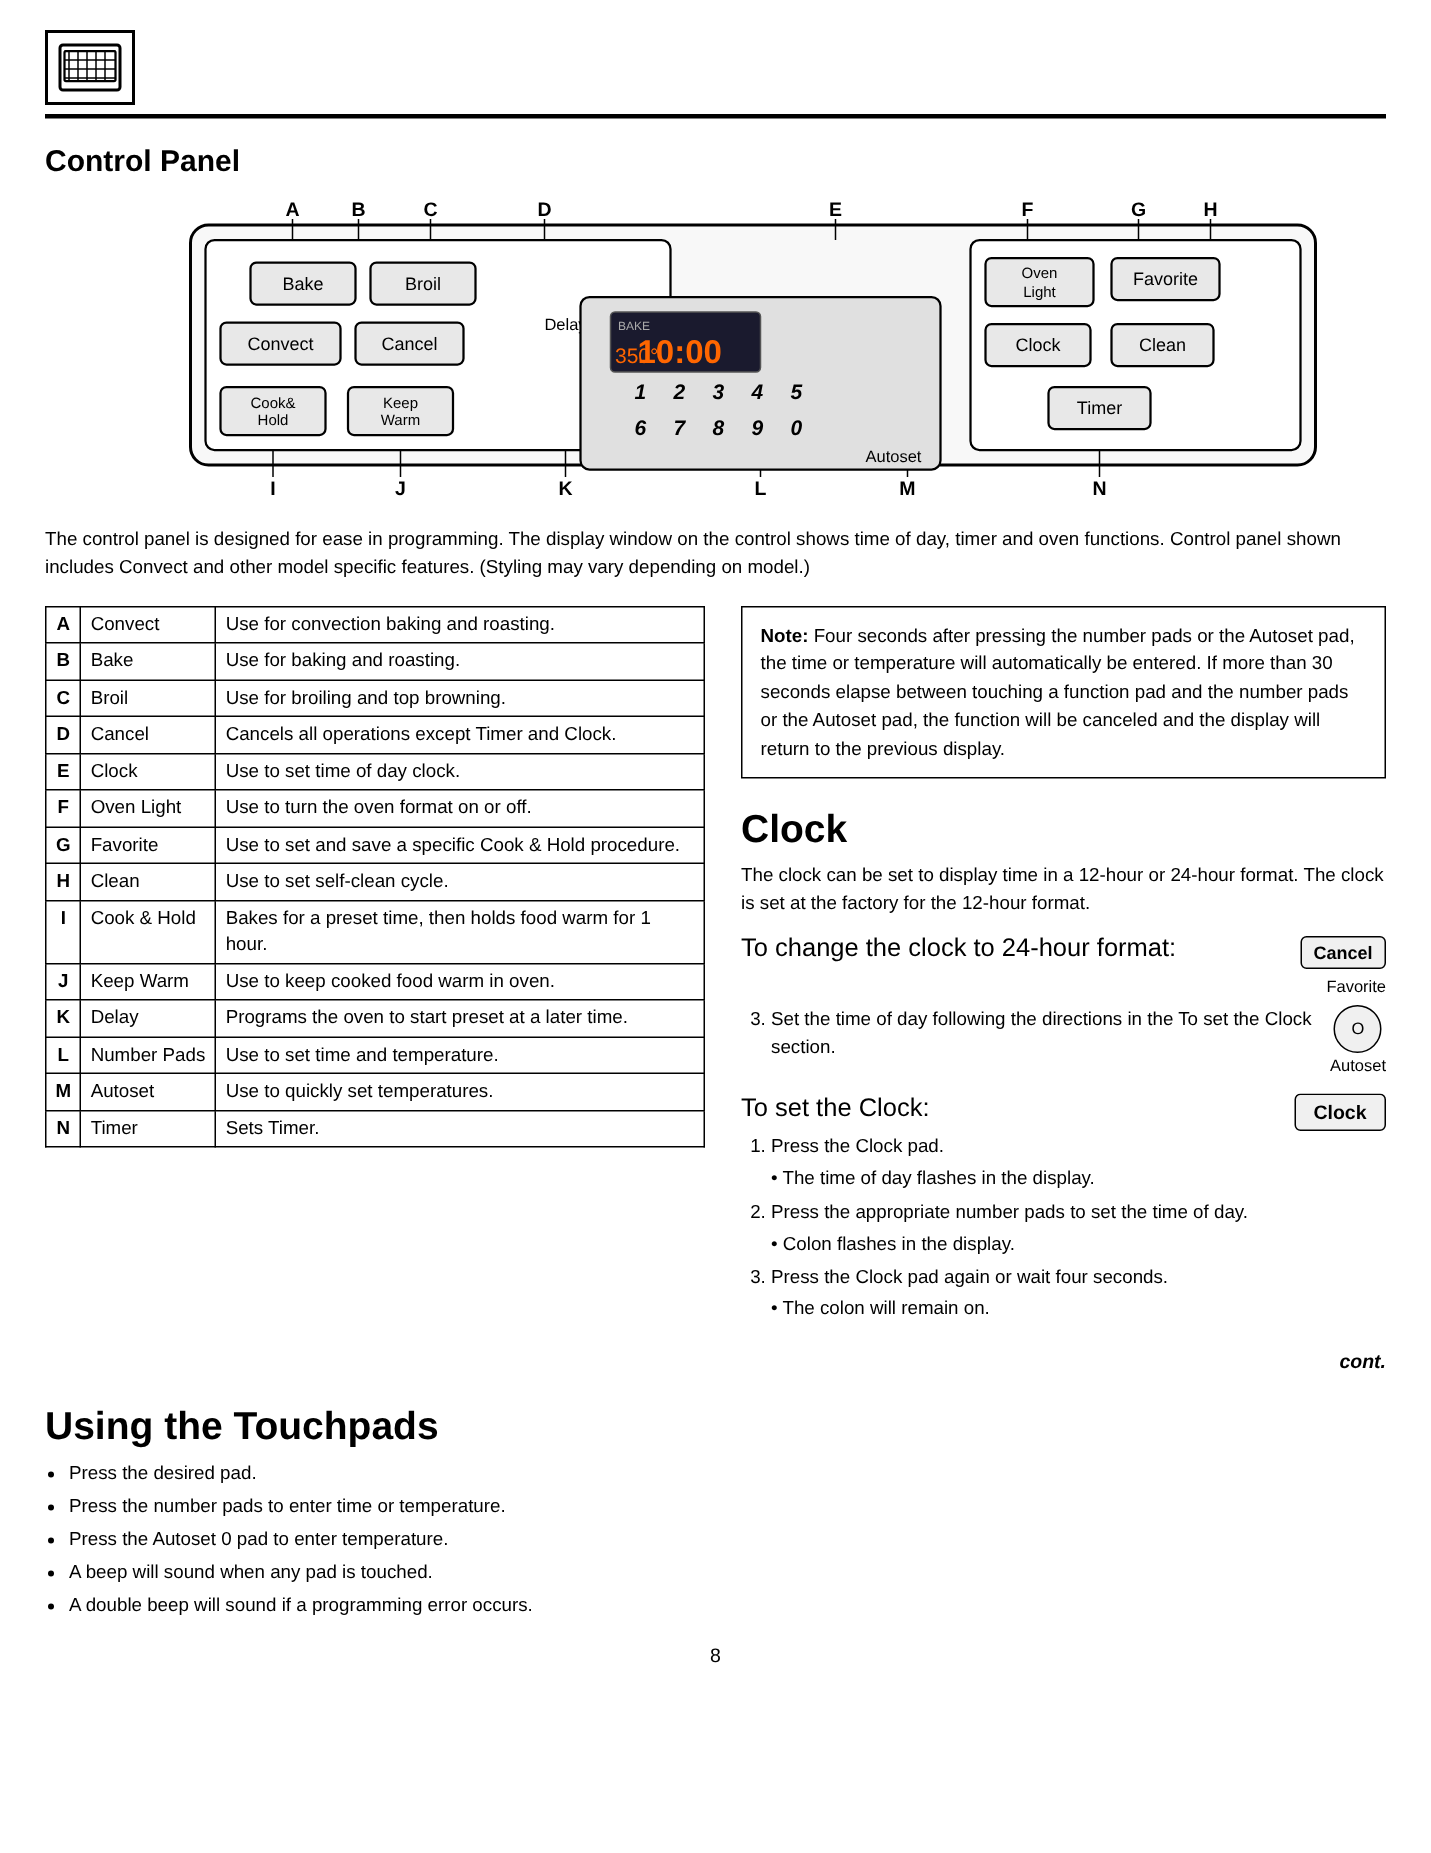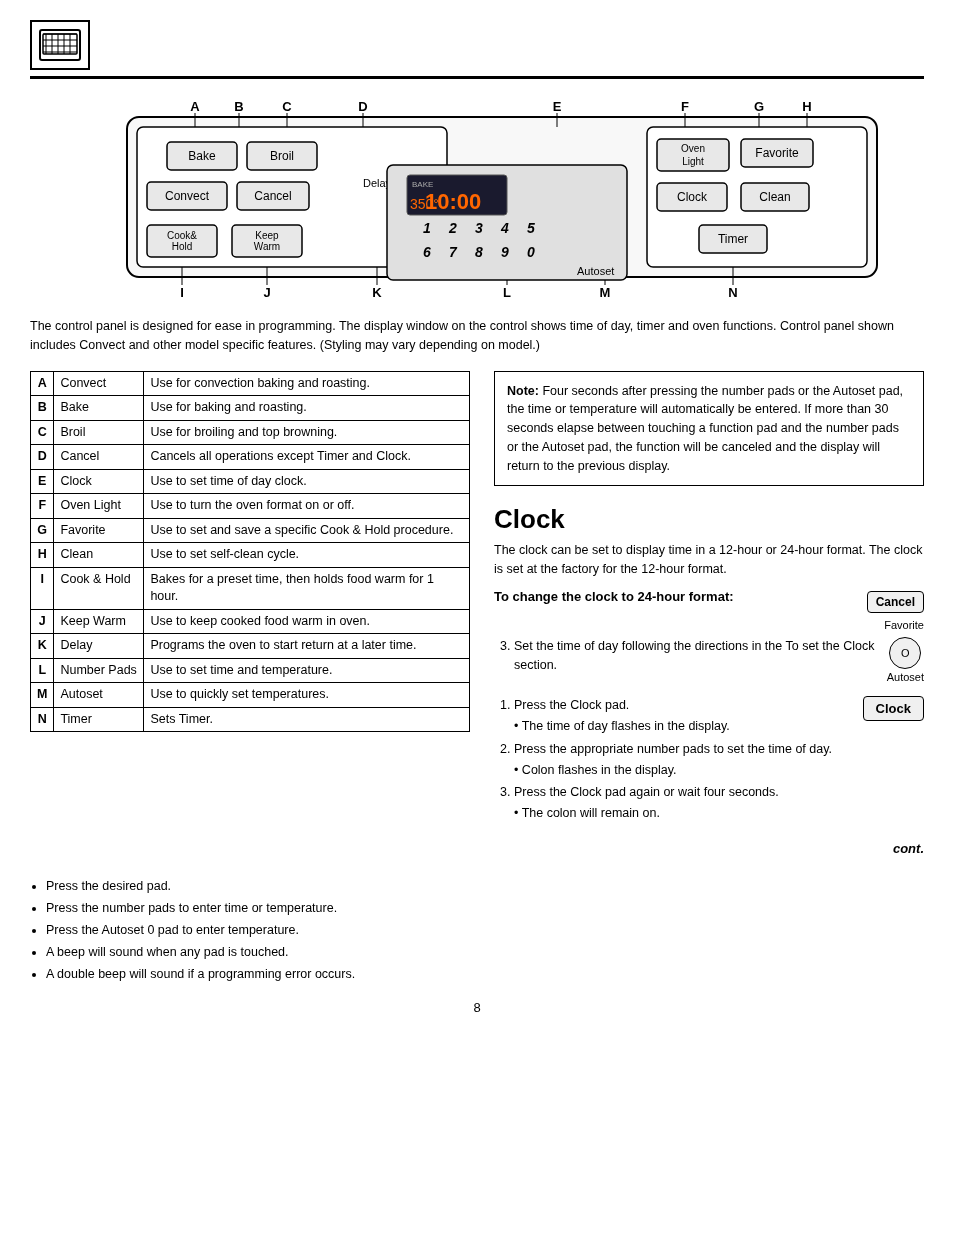--- a/index.html
+++ b/index.html
@@ -108,22 +108,22 @@
     .note-box .note-label { font-weight: bold; }
 
     
     .clock-section { }
     .clock-body-text {
       font-size: 12.5px;
       line-height: 1.5;
       margin-bottom: 10px;
     }
     .subsection-title {
-      font-size: 13px;
-      font-weight: bold;
+      font-size: 17px;
+      font-weight: normal;
       margin-bottom: 6px;
     }
 
     .clock-steps {
       font-size: 12.5px;
       line-height: 1.5;
       margin-bottom: 10px;
     }
     .clock-steps ol {
       padding-left: 20px;
@@ -227,20 +227,21 @@
       <line x1="8" y1="8" x2="8" y2="28" stroke="#000" stroke-width="1"></line>
       <line x1="14" y1="8" x2="14" y2="28" stroke="#000" stroke-width="1"></line>
       <line x1="20" y1="8" x2="20" y2="28" stroke="#000" stroke-width="1"></line>
       <line x1="26" y1="8" x2="26" y2="28" stroke="#000" stroke-width="1"></line>
       <line x1="32" y1="8" x2="32" y2="28" stroke="#000" stroke-width="1"></line>
     </svg>
   </div>
 </div>
 
 <div class="control-panel-section">
+  <h2 class="section-title">Control Panel</h2>
 
   <div class="diagram-wrapper">
     <svg width="860" height="210" viewBox="0 0 860 210" xmlns="http://www.w3.org/2000/svg" style="display:block; margin: 0 auto;">
 
       <text x="148" y="14" font-size="13" font-weight="bold" font-family="Arial" text-anchor="middle">A</text>
       <text x="192" y="14" font-size="13" font-weight="bold" font-family="Arial" text-anchor="middle">B</text>
       <text x="240" y="14" font-size="13" font-weight="bold" font-family="Arial" text-anchor="middle">C</text>
       <text x="316" y="14" font-size="13" font-weight="bold" font-family="Arial" text-anchor="middle">D</text>
       <text x="510" y="14" font-size="13" font-weight="bold" font-family="Arial" text-anchor="middle">E</text>
       <text x="638" y="14" font-size="13" font-weight="bold" font-family="Arial" text-anchor="middle">F</text>
@@ -395,21 +396,21 @@
     <td>Bakes for a preset time, then holds food warm for 1 hour.</td>
   </tr>
           <tr>
     <td><strong>J</strong></td>
     <td>Keep Warm</td>
     <td>Use to keep cooked food warm in oven.</td>
   </tr>
           <tr>
     <td><strong>K</strong></td>
     <td>Delay</td>
-    <td>Programs the oven to start return at a later time.</td>
+    <td>Programs the oven to start preset at a later time.</td>
   </tr>
           <tr>
     <td><strong>L</strong></td>
     <td>Number Pads</td>
     <td>Use to set time and temperature.</td>
   </tr>
           <tr>
     <td><strong>M</strong></td>
     <td>Autoset</td>
     <td>Use to quickly set temperatures.</td>
@@ -455,20 +456,21 @@
             <span style="font-size:11px;">Autoset</span>
           </div>
         </div>
       </div>
 
       <div>
         <div style="overflow:hidden;">
           <div class="right-side-buttons">
             <span class="btn-graphic-clock">Clock</span>
           </div>
+          <p class="subsection-title">To set the Clock:</p>
           <div class="clock-steps">
             <ol>
               <li>
                 Press the Clock pad.
                 <ul class="sub-bullet">
                     <li>The time of day flashes in the display.</li>
                   </ul>
               </li>
               <li>
                 Press the appropriate number pads to set the time of day.
@@ -487,20 +489,21 @@
         </div>
       </div>
 
       <p class="cont-label">cont.</p>
     </div>
 
   </div>
 </div>
 
 <div class="touchpads-section">
+  <h2 class="section-title-lg">Using the Touchpads</h2>
   <ul class="touchpads-bullets" id="touchpads-list">
       <li>Press the desired pad.</li>
       <li>Press the number pads to enter time or temperature.</li>
       <li>Press the Autoset 0 pad to enter temperature.</li>
       <li>A beep will sound when any pad is touched.</li>
       <li>A double beep will sound if a programming error occurs.</li>
     </ul>
 </div>
 
 <p class="page-footer">8</p>

